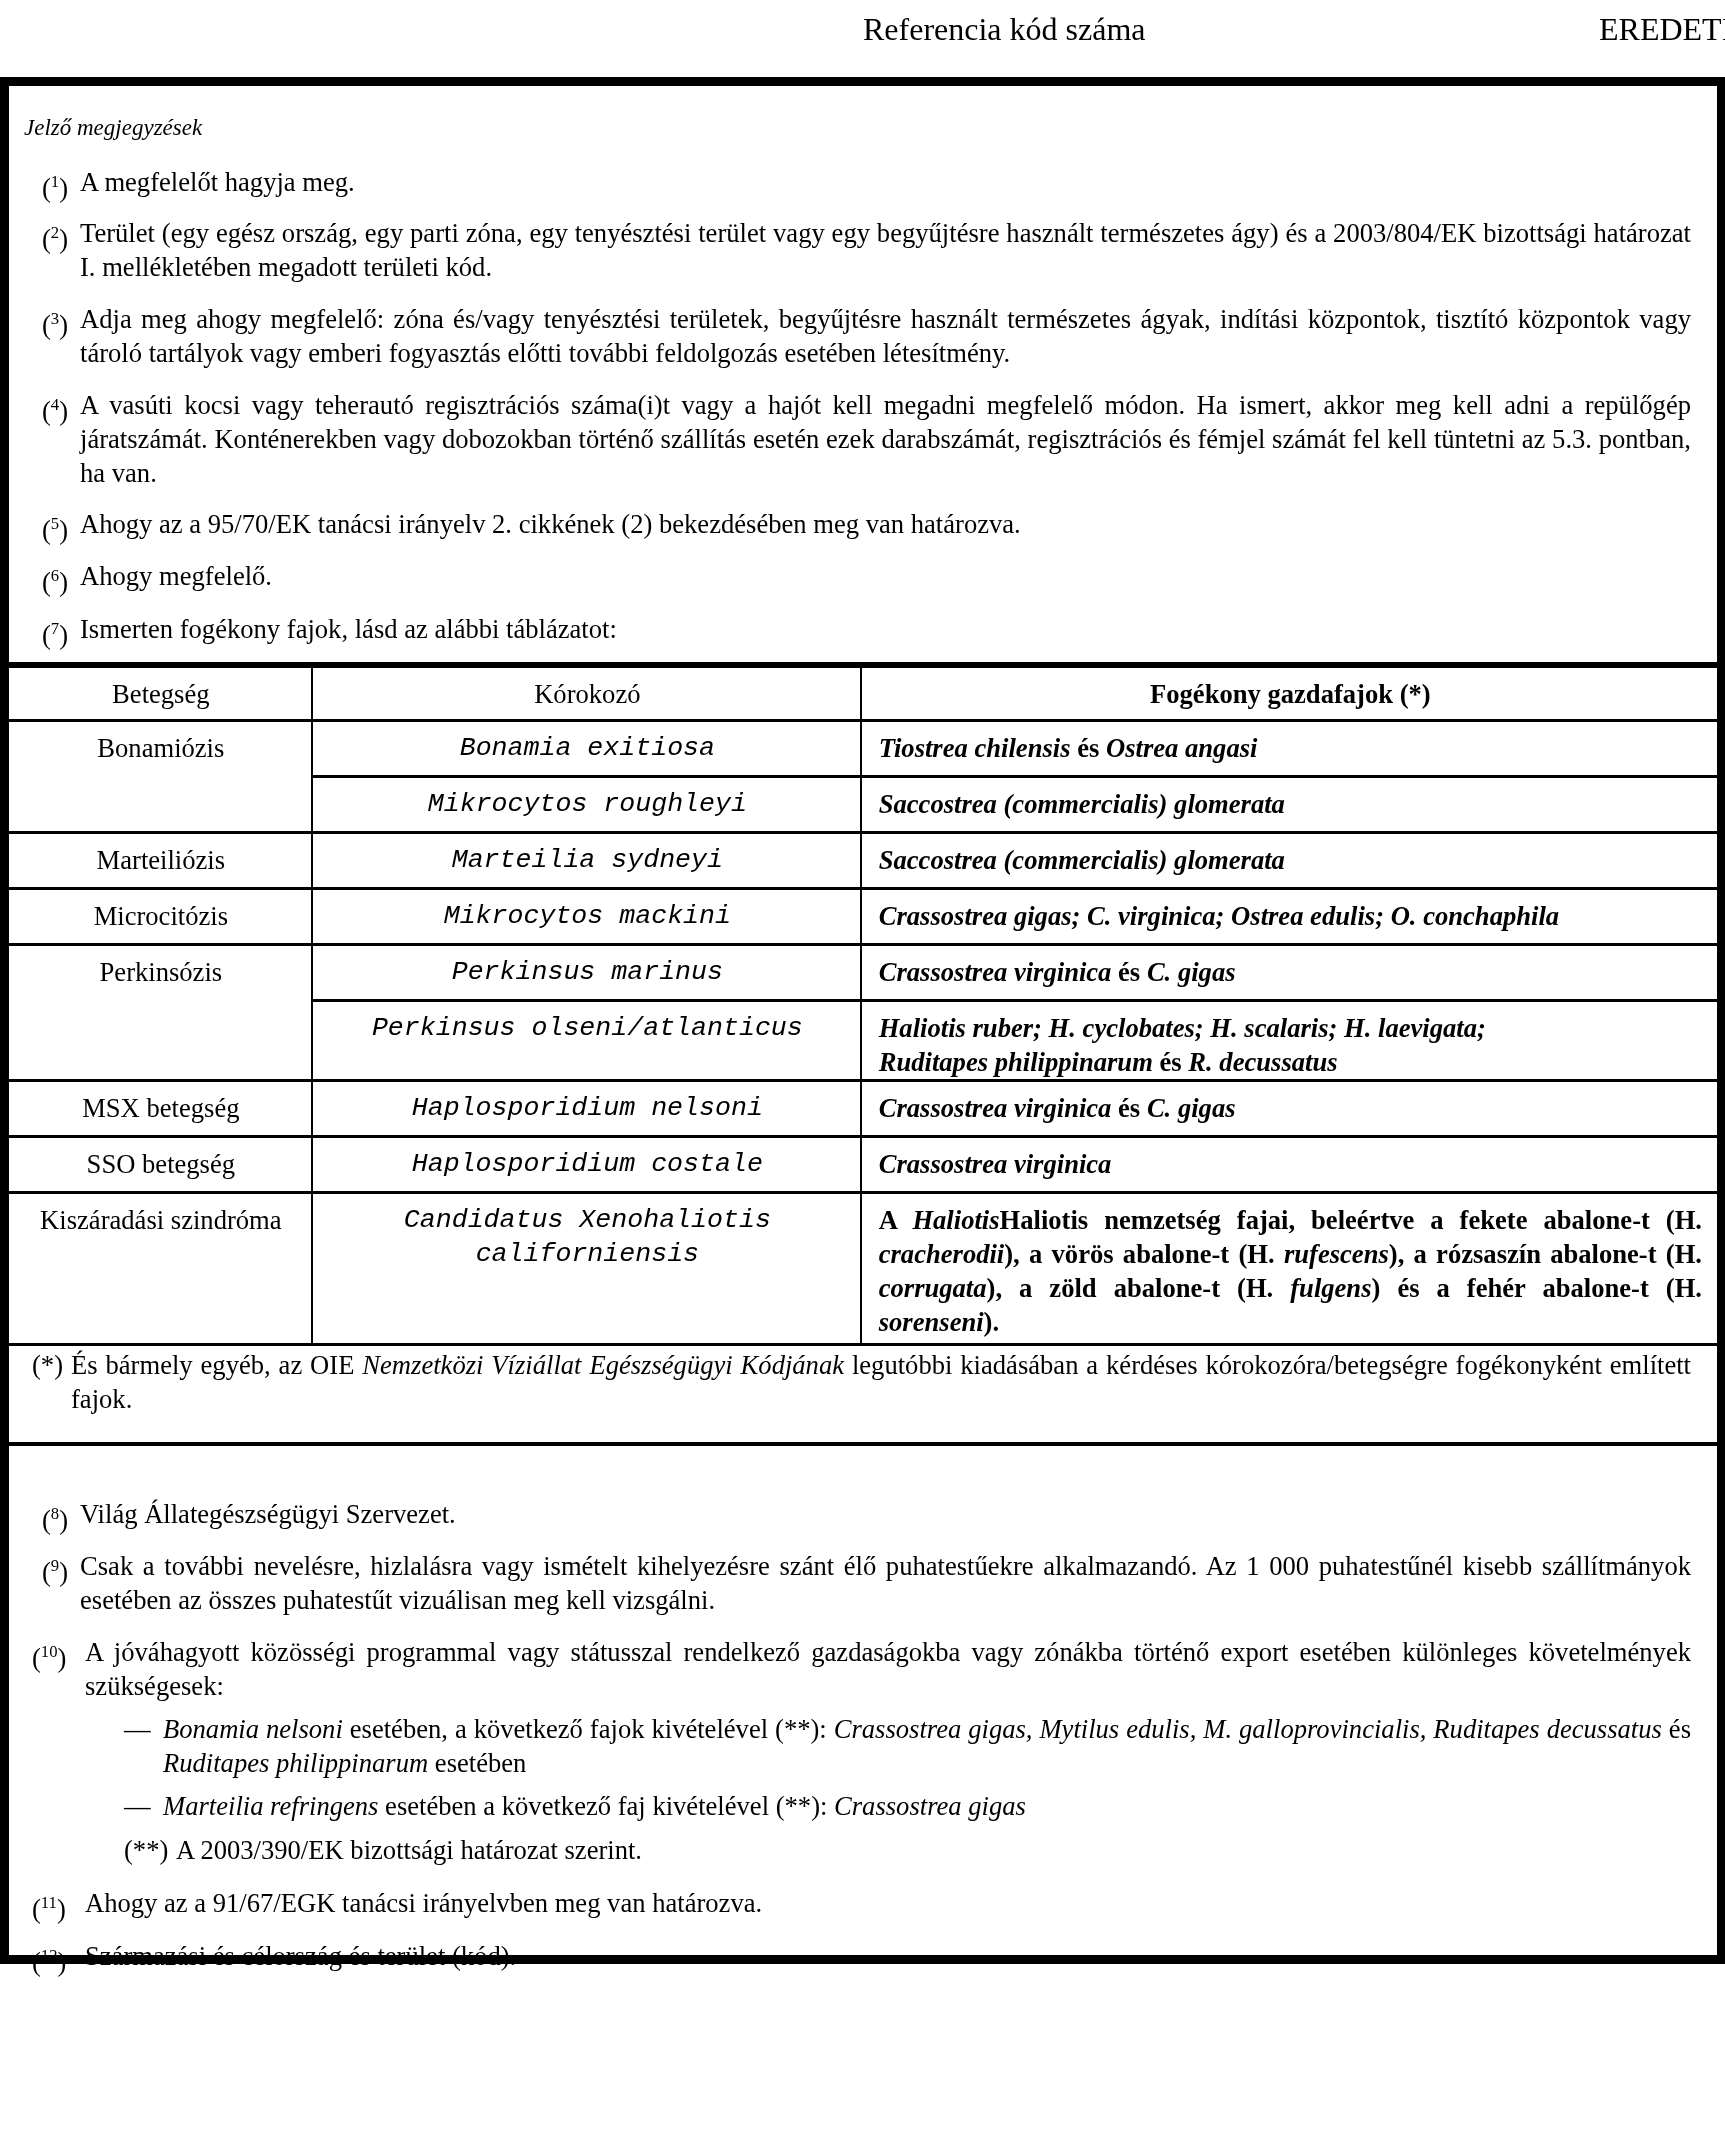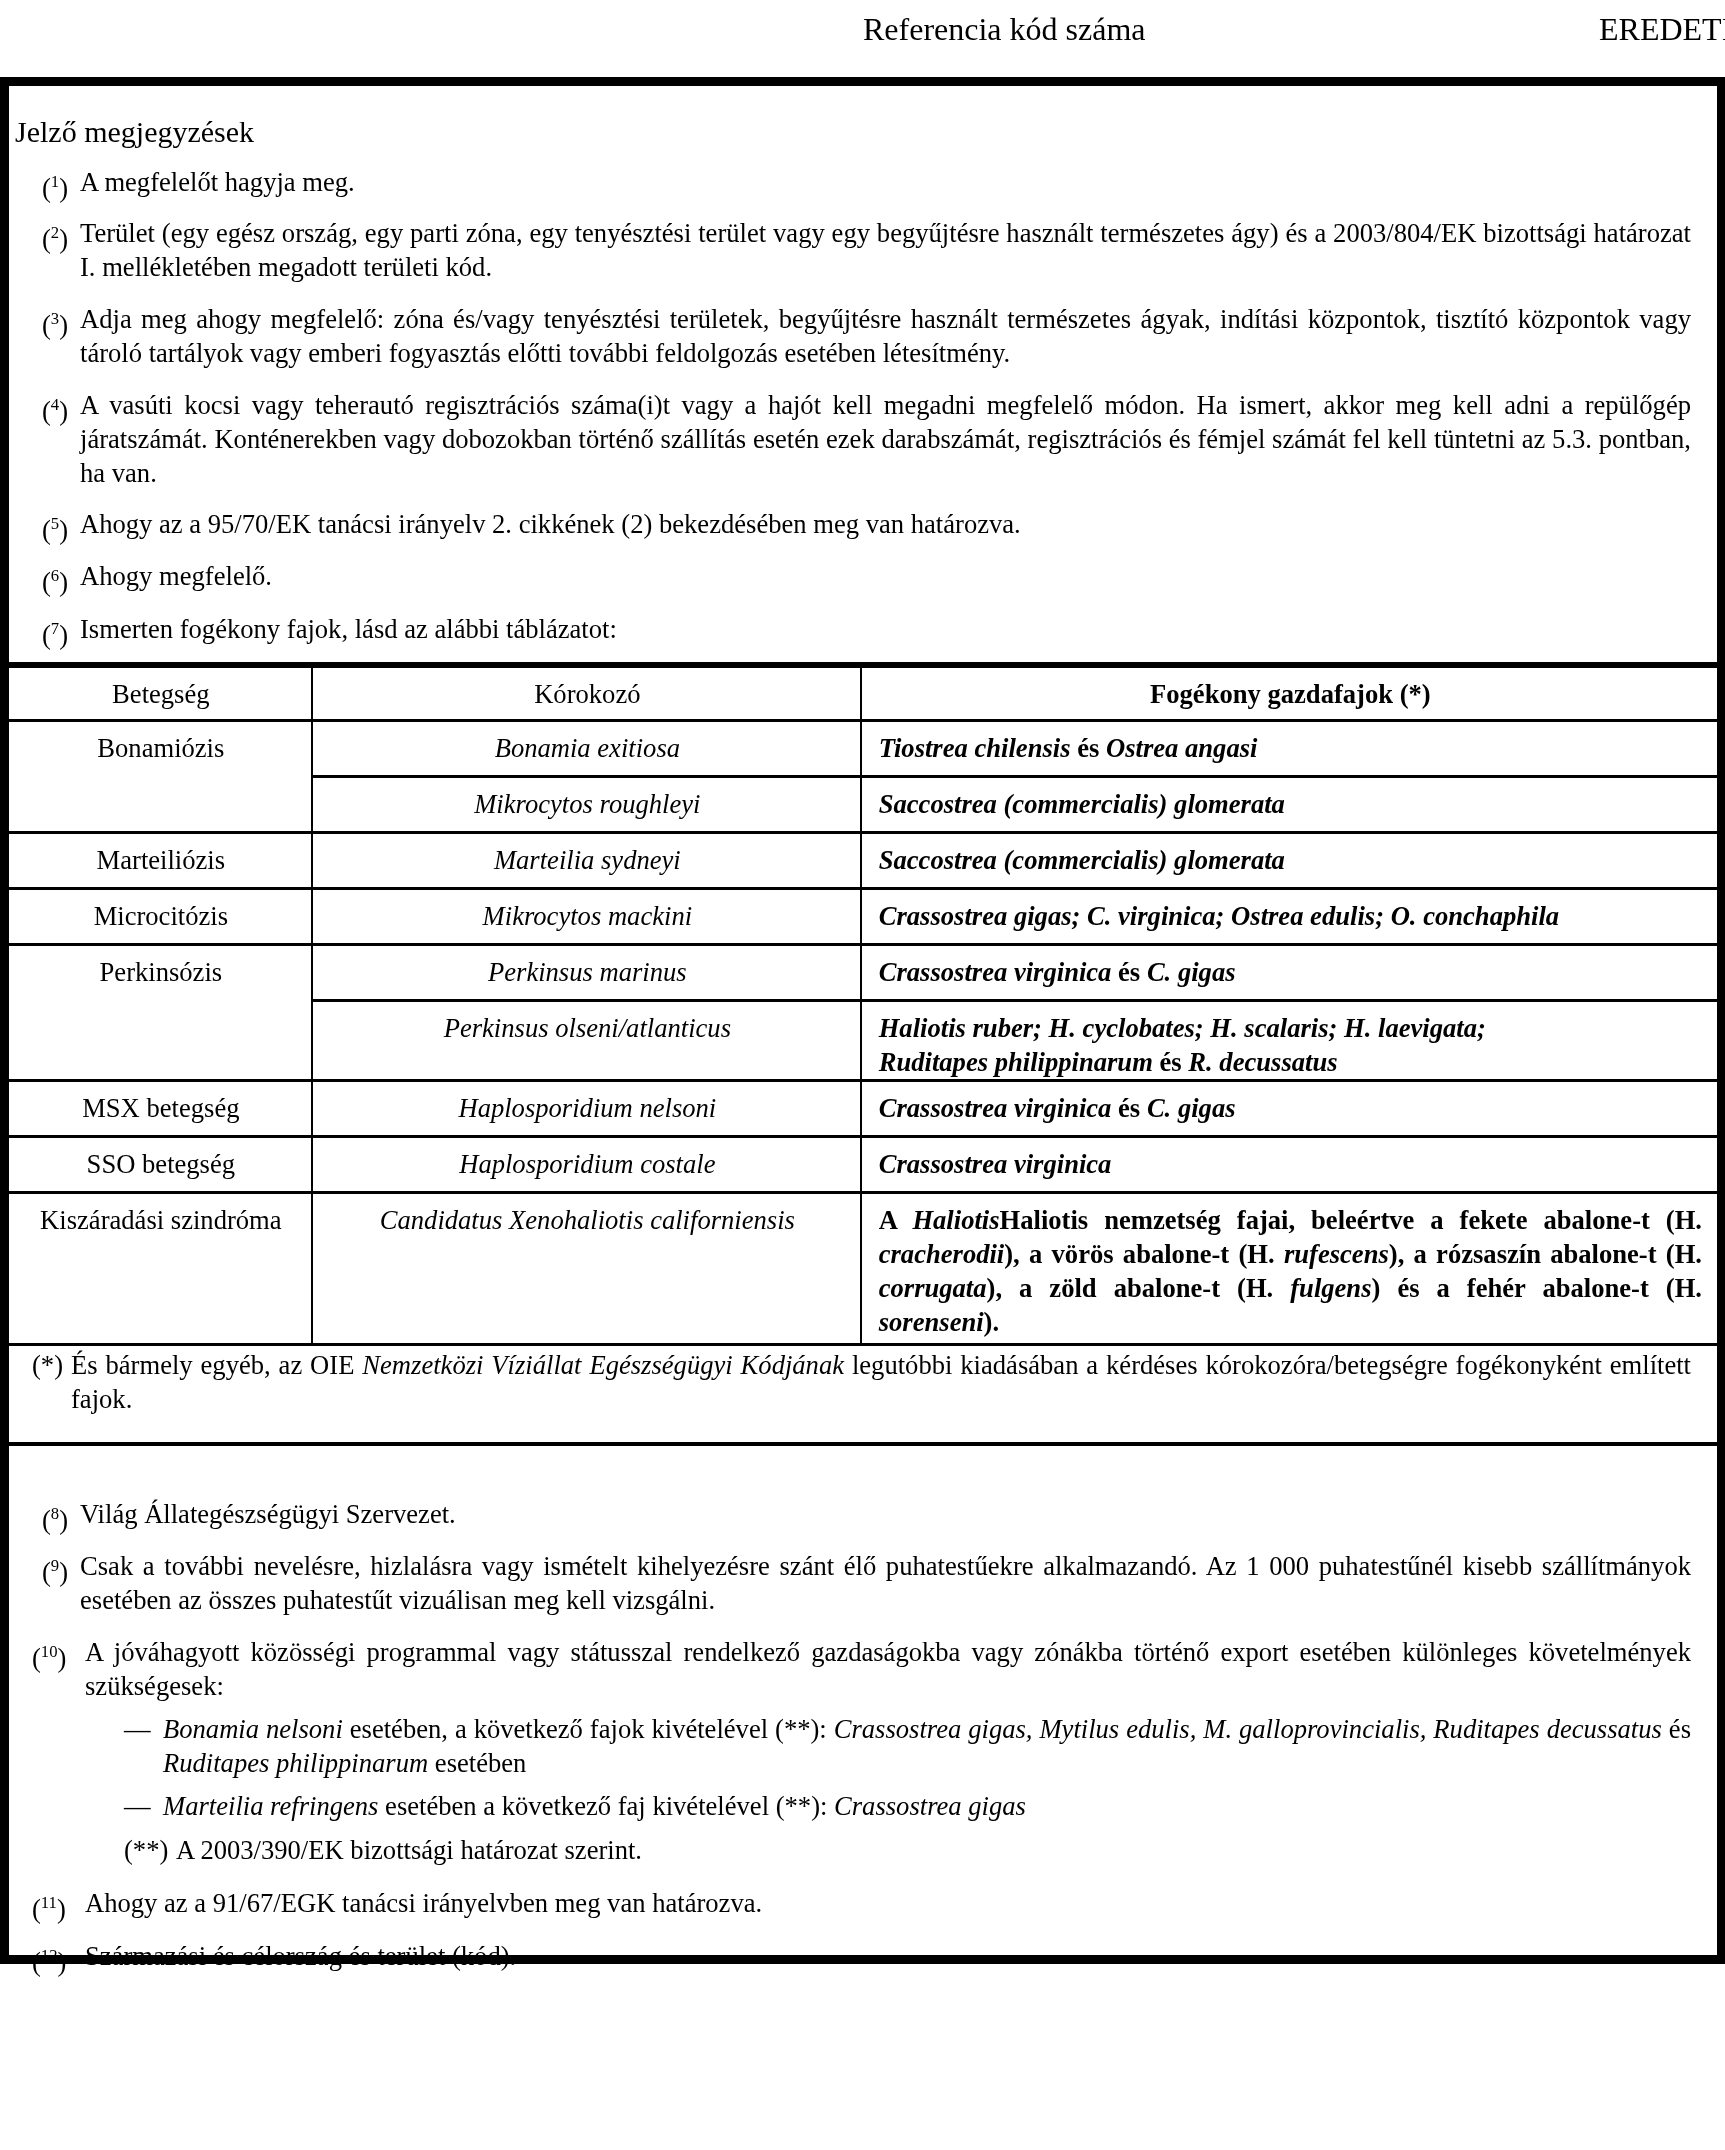--- a/index.html
+++ b/index.html
@@ -4,34 +4,34 @@
 <style>
   html, body { margin:0; padding:0; background:#fff; }
   body { width:1726px; height:2151px; position:relative; overflow:hidden;
          font-family:"Liberation Serif","DejaVu Serif",serif; color:#000; font-size:26.6px; }
   .hdr { position:absolute; top:10.6px; font-size:32px; white-space:nowrap; }
   #hdr-ref { left:863px; }
   #hdr-orig { left:1599px; }
   .frame { position:absolute; left:0; top:77px; width:1726px; height:1887px;
            box-sizing:border-box; border:9px solid #000; border-top-width:9px; }
   .inner { position:absolute; left:0; top:0; right:0; bottom:0; }
-  .title { position:absolute; left:6px; top:29px; font-size:30px; }
+  .title { position:absolute; left:15px; top:29px; font-style:italic; font-size:23px; }
   .note { position:absolute; left:33px; right:26px; line-height:34px; text-align:justify;
           padding-left:38px; box-sizing:border-box; }
   .note .num { position:absolute; left:0; top:0; }
   .note .num sup { font-size:16.7px; vertical-align:10px; }
   .tbl { position:absolute; left:0; right:0; top:576px; height:663px; border-top:3.8px solid #000; }
   table { border-collapse:collapse; width:100%; table-layout:fixed; }
   td, th { border:3px solid #000; border-left:2.3px solid #000; border-right:2.3px solid #000;
            vertical-align:top; padding:9px 15px 0 16.7px; line-height:34px; font-weight:normal; text-align:center; }
   th { text-align:center; height:42px; padding-top:9px; }
   tr td:first-child, tr th:first-child { border-left:none; }
   tr td:last-child, tr th:last-child { border-right:none;font-weight:bold; }
   td { height:44px; }
-  .i { font-style:italic; }
+  .i { font-style:italic;font-family:Liberation Mono, monospace; }
   .just { text-align:justify;margin-top:8px; }
   .star-note { position:absolute; left:23px; right:26px; top:1262px; line-height:34px;
                padding-left:39px; text-align:justify; }
   .star-note .num { position:absolute; left:0; top:0; }
   .rule { position:absolute; left:0; right:0; height:3.8px; background:#000; }
   .dash { position:absolute; left:115px; right:26px; line-height:34px; padding-left:39px; text-align:justify; }
   .dash .d { position:absolute; left:0; top:0; }
 </style>
 </head>
 <body>

